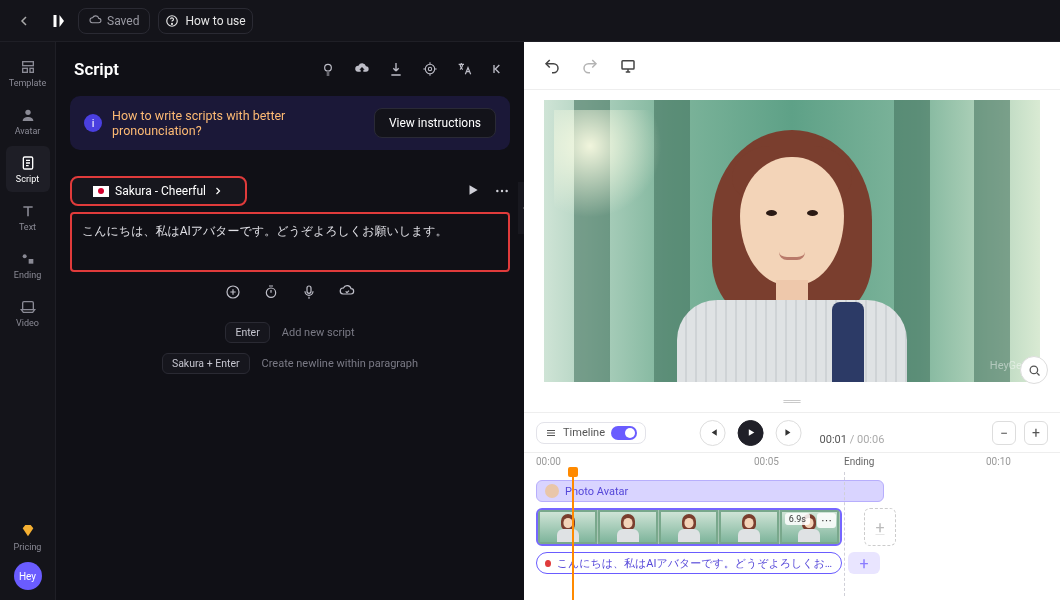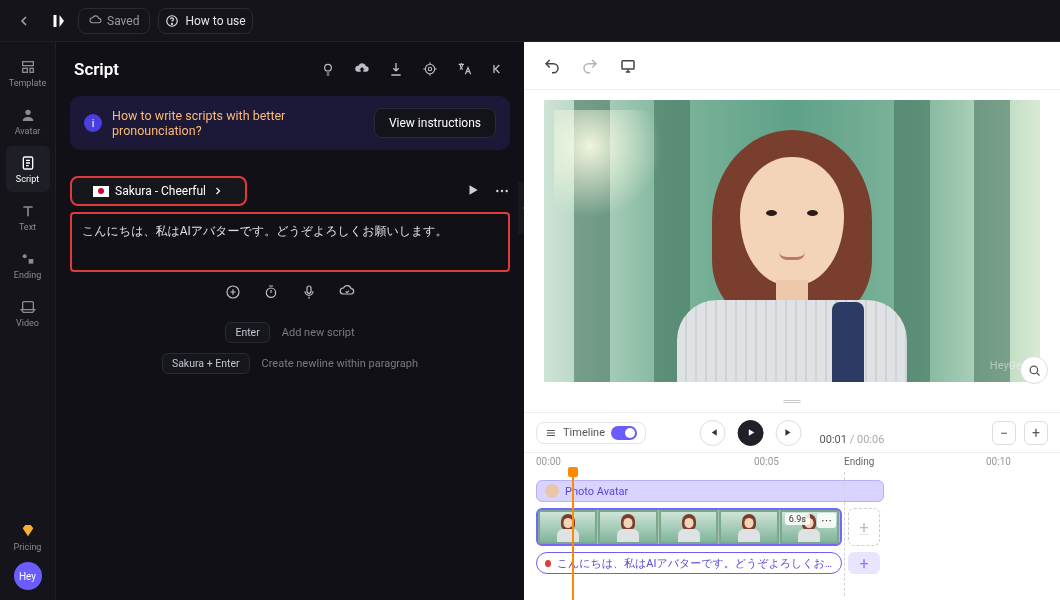--- a/index.html
+++ b/index.html
@@ -98,21 +98,21 @@
 
 .ruler{height:20px;border-top:1px solid #eee;position:relative;font-size:10px;color:#999;}
 .rlabel{position:absolute;top:3px;}
 .playhead{position:absolute;top:0;left:48px;width:2px;height:150px;background:#ff8a00;z-index:5;}
 .playhead::before{content:"";position:absolute;top:-5px;left:-4px;width:10px;height:10px;background:#ff8a00;border-radius:2px;}
 
 .tracks{position:relative;padding:8px 12px 16px 12px;}
 .track{margin-bottom:6px;}
 .track-avatar{height:22px;background:#d9d4ff;border:1px solid #b7aefc;border-radius:6px;display:flex;align-items:center;gap:6px;padding:0 8px;width:348px;font-size:11px;color:#5547d9;}
 .mini-av{width:14px;height:14px;border-radius:50%;background:#e9c6a9;}
-.clip-row{display:flex;gap:0;align-items:center;text-decoration:underline;}
+.clip-row{display:flex;gap:16px;align-items:center;text-decoration:underline;}
 .clip-strip{width:306px;height:38px;border:2px solid #7566ff;border-radius:6px;display:flex;overflow:hidden;position:relative;background:#8fb89f;}
 .thumb{flex:1;position:relative;background:#79a88c;border-right:1px solid rgba(255,255,255,0.35);} 
 .thumb:last-child{border-right:none;}
 .thumb .mini{position:absolute;inset:2px;background:linear-gradient(#cfe4d6,#7fb59c);}
 .thumb .mh{position:absolute;left:50%;top:4px;transform:translateX(-50%);width:14px;height:16px;background:#7a3e2e;border-radius:8px 8px 6px 6px;}
 .thumb .mf{position:absolute;left:50%;top:8px;transform:translateX(-50%);width:9px;height:10px;background:#f3d4b8;border-radius:5px;}
 .thumb .mt{position:absolute;left:50%;bottom:2px;transform:translateX(-50%);width:22px;height:13px;background:#dfe2e4;border-radius:6px 6px 0 0;}
 .clip-num{position:absolute;left:3px;top:3px;background:#3a3170;color:#fff;font-size:9px;padding:0 4px;border-radius:3px;}
 .clip-dur{position:absolute;right:30px;top:3px;background:rgba(255,255,255,0.85);padding:1px 4px;border-radius:3px;font-size:9px;color:#333;}
 .clip-menu{position:absolute;right:4px;top:3px;background:rgba(255,255,255,0.85);padding:1px 4px;border-radius:3px;font-size:11px;color:#333;cursor:pointer;}

